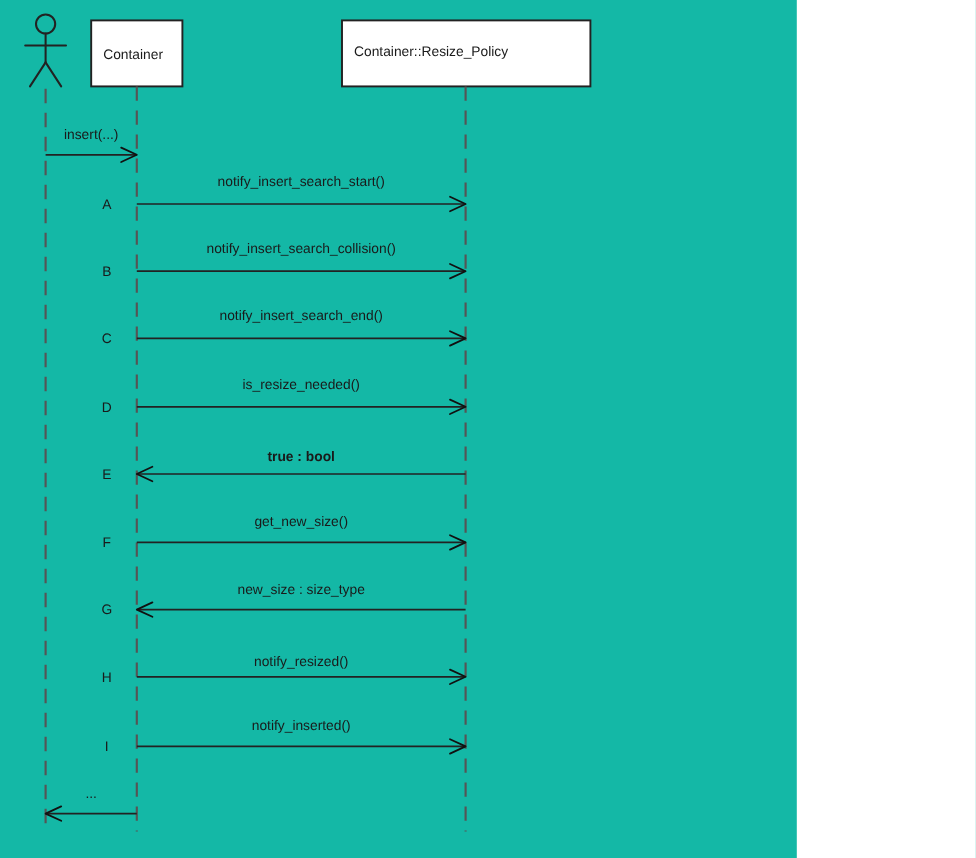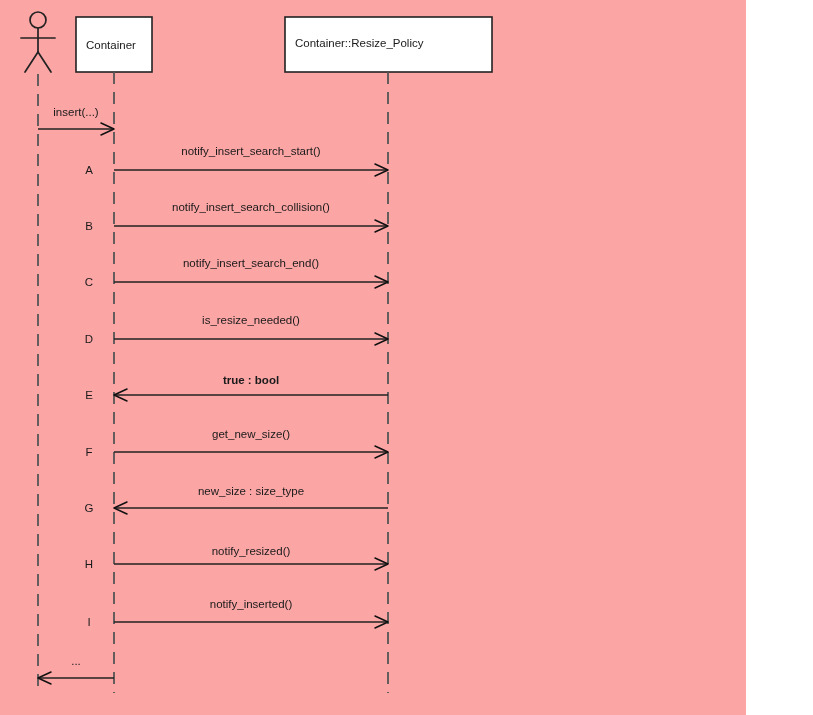--- a/index.html
+++ b/index.html
@@ -7,23 +7,23 @@
     margin: 0;
     padding: 0;
     background: #ffffff;
   }
   body {
     font-family: "Liberation Sans", sans-serif;
     color: #1a1a1a;
   }
   #diagram-root {
     position: relative;
-    width: 746px;
+    width: 664px;
     height: 715px;
-    background: #fca5a5;
+    background: #14b8a6;
     overflow: hidden;
   }
   svg#sequence-canvas {
     display: block;
     width: 813px;
     height: 715px;
   }
   .lifeline-box {
     fill: #ffffff;
     stroke: #222222;

